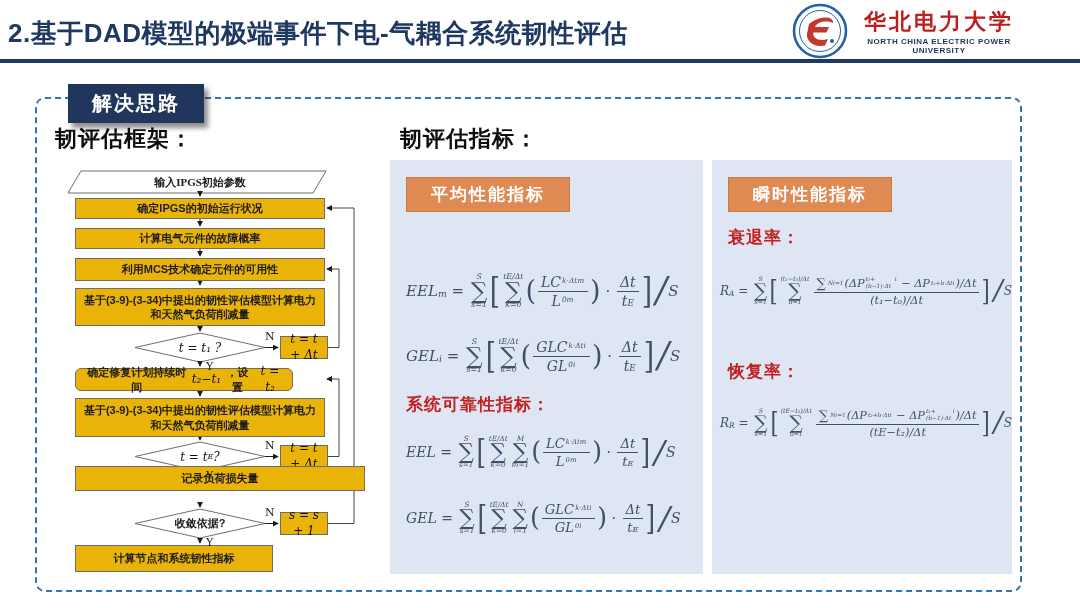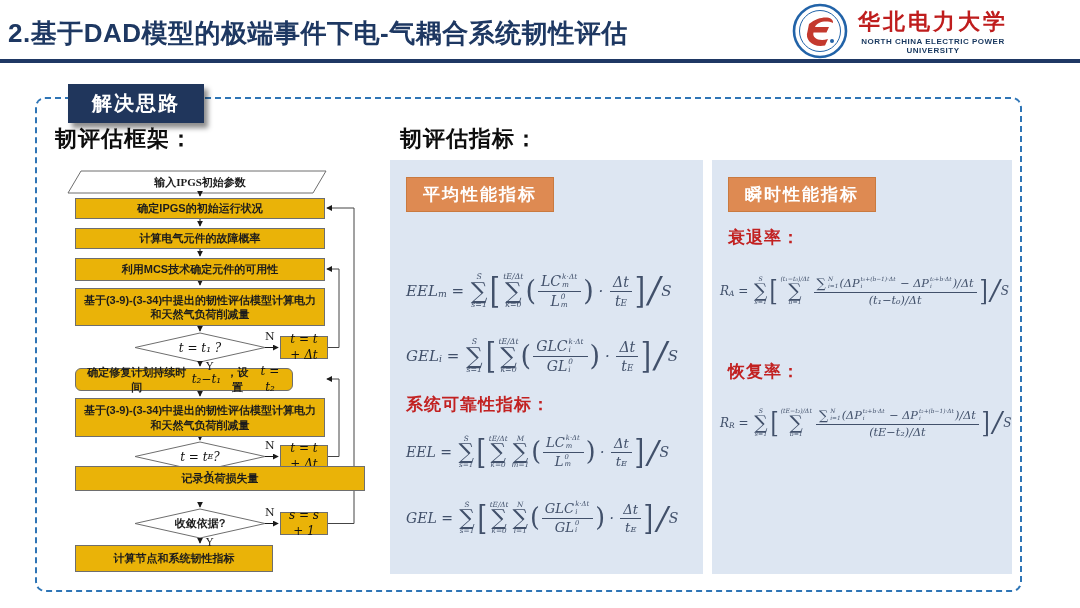--- a/index.html
+++ b/index.html
@@ -3,21 +3,21 @@
 <meta charset="utf-8">
 <style>
   * { margin:0; padding:0; box-sizing:border-box; }
   html,body { width:1080px; height:608px; background:#ffffff; overflow:hidden;
               font-family:"Liberation Sans", sans-serif; }
   .abs { position:absolute; }
 
   
   #page-title { left:8px; top:16px; font-size:26px; font-weight:bold; color:#1e3862; letter-spacing:0.5px; }
   #divider { left:0; top:59px; width:1080px; height:4px; background:#1f3864; }
-  #logo { left:792px; top:3px; display:flex; align-items:center; gap:10px; }
+  #logo { left:792px; top:3px; display:flex; align-items:center; gap:16px; }
   #logo-text { display:flex; flex-direction:column; align-items:center; }
   #logo-cn { font-family:"Liberation Serif", serif; font-weight:bold; color:#bf1d1d; font-size:22px; letter-spacing:3px; white-space:nowrap; }
   #logo-en1,#logo-en2 { font-size:8px; font-weight:bold; color:#17375e; letter-spacing:0.5px; white-space:nowrap; }
 
   
   #frame { left:35px; top:97px; width:987px; height:495px; border:2px dashed #2e75b6; border-radius:10px; }
   #solution-badge { left:68px; top:84px; background:#20365c; color:#fff; font-size:20px; font-weight:bold;
         padding:6px 24px; letter-spacing:2px; box-shadow:4px 5px 5px rgba(0,0,0,0.45); z-index:5; }
   .section-h { font-size:22px; font-weight:bold; color:#0d0d0d; letter-spacing:1px; }
   #framework-h { left:55px; top:124px; }
@@ -31,30 +31,30 @@
   .fc-free { position:absolute; display:flex; align-items:center; justify-content:center; text-align:center;
              font-size:11px; font-weight:600; color:#1c1c1c; background:transparent; border:none; }
   .math { font-family:"DejaVu Serif", serif; font-style:italic; font-weight:normal; font-size:12px; color:#111; }
   .lbl { position:absolute; font-family:"DejaVu Serif", serif; font-size:11px; color:#222; }
 
   
   .panel { position:absolute; top:160px; height:414px; background:#dde6f2; }
   #panel-avg { left:390px; width:313px; }
   #panel-inst { left:712px; width:300px; }
   .panel-badge { position:absolute; left:16px; top:17px; background:#de8a52; border:1px solid #c97a40;
-                 color:#fff; font-size:17px; font-weight:bold; letter-spacing:2px; padding:5px 16px; }
+                 color:#fff; font-size:17px; font-weight:bold; letter-spacing:2px; padding:5px 24px; }
   .red-h { position:absolute; left:16px; font-family:"Liberation Serif", serif; font-size:17px;
            font-weight:bold; color:#c22121; letter-spacing:1px; }
 
   
   .formula { position:absolute; display:flex; align-items:center; font-family:"DejaVu Serif", serif;
              font-style:italic; color:#41506a; }
   .ftxt { white-space:pre; }
   .fsub { font-size:0.62em; margin-top:0.55em; }
-  .fss  { display:inline-flex; flex-direction:column; align-items:flex-start; font-size:0.52em; line-height:1.15; margin:0 1px; }
+  .fss  { display:inline-flex; flex-direction:row; align-items:flex-start; font-size:0.52em; line-height:1.15; margin:0 1px; }
   .fsum { display:inline-flex; flex-direction:column; align-items:center; line-height:1; margin:0 2px; }
   .fsum-top,.fsum-bot { font-size:0.52em; line-height:1.1; white-space:nowrap; }
   .fsum-sig { font-size:1.55em; line-height:0.85; font-style:normal; }
   .fsig { font-size:1.15em; font-style:normal; margin-right:1px; }
   .ffrac { display:inline-flex; flex-direction:column; align-items:center; margin:0 2px; font-size:0.94em; }
   .ffrac-num { display:flex; align-items:center; justify-content:center; border-bottom:1px solid currentColor; padding:0 3px 1px; }
   .ffrac-den { display:flex; align-items:center; justify-content:center; padding-top:1px; }
   .fbr { font-size:2.35em; font-weight:300; font-style:normal; line-height:0.75; transform:scaleX(0.75); margin:0 -1px; }
   .fbp { font-size:1.8em; font-style:normal; line-height:0.8; }
   .fsl { font-size:2.3em; line-height:0.75; margin:0 1px 0 3px; }

